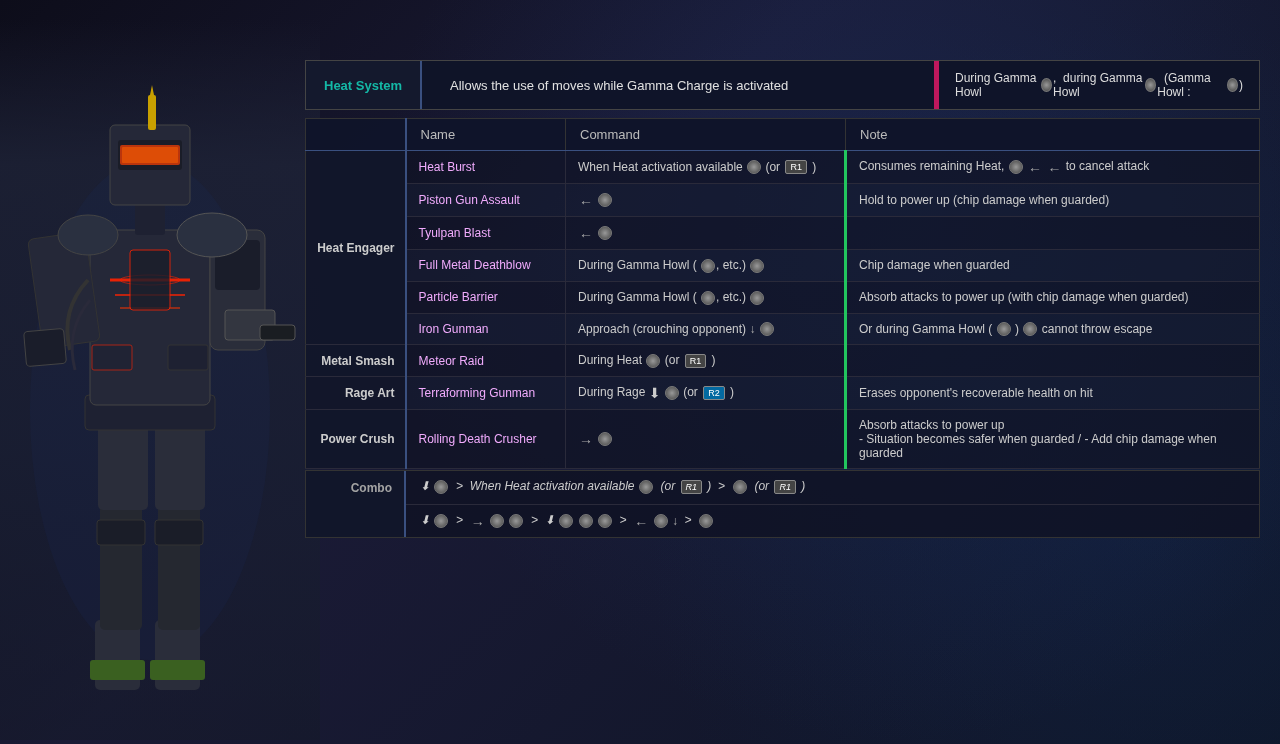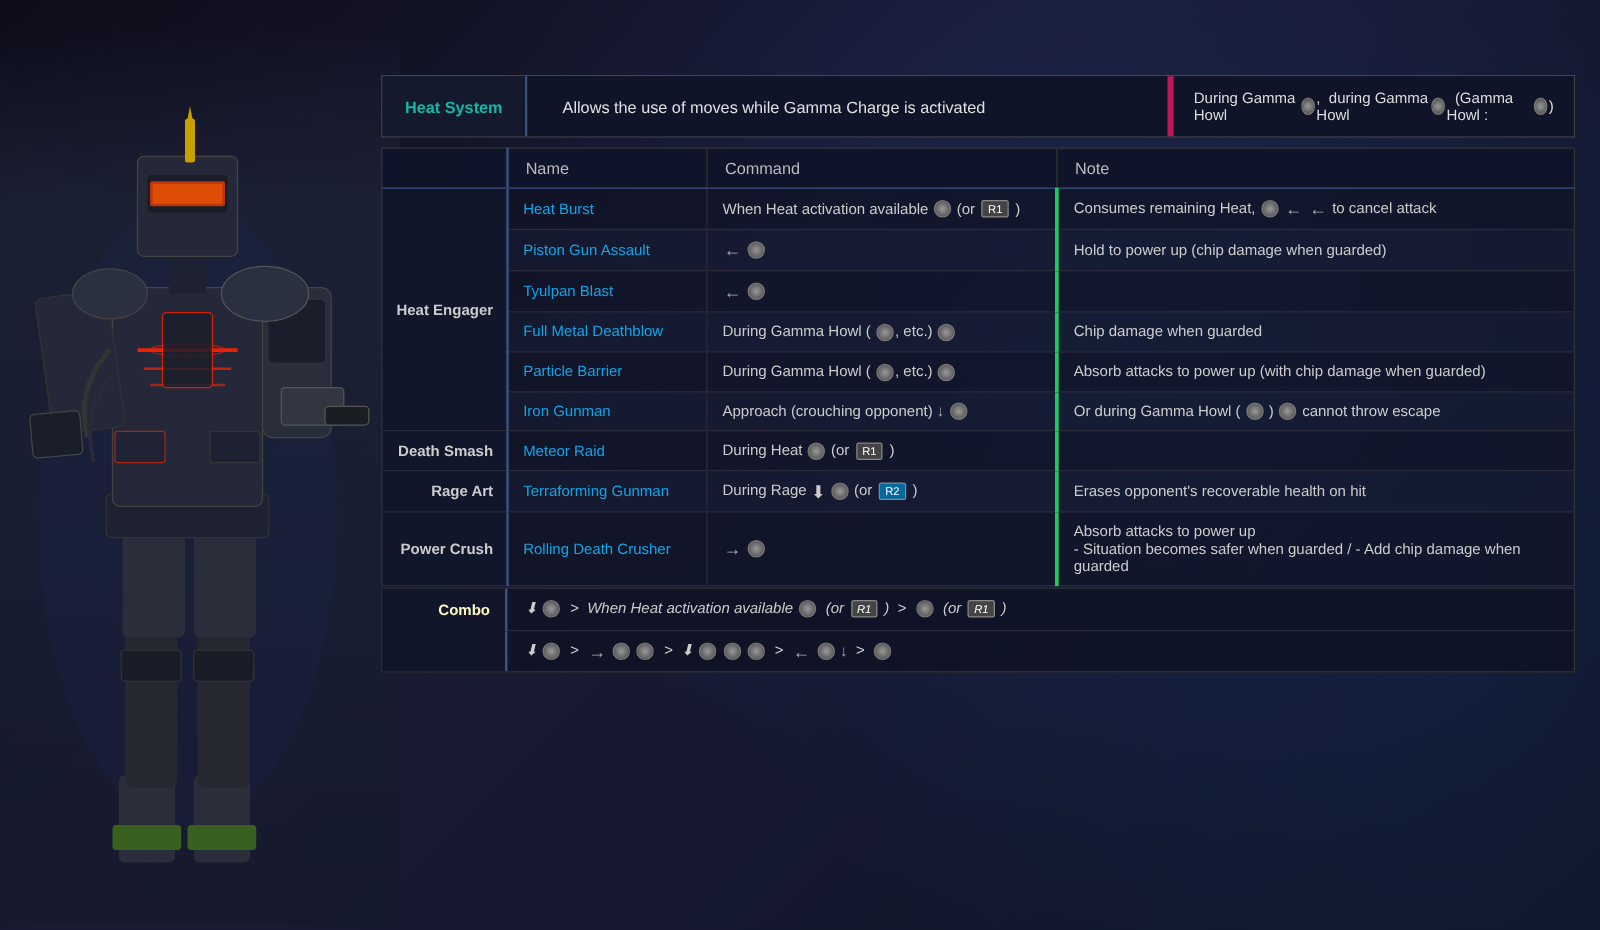--- a/index.html
+++ b/index.html
@@ -130,21 +130,21 @@
 
     .moves-table tbody tr:nth-child(even) {
       background: rgba(20,25,45,0.7);
     }
 
     .moves-table tbody tr:nth-child(odd) {
       background: rgba(15,18,35,0.7);
     }
 
     .name-cell {
-      color: #0ea5e9;
+      color: #f0abfc;
       font-size: 12px;
       padding: 8px 12px;
       border-right: 1px solid #2a2a3a;
       white-space: nowrap;
       vertical-align: middle;
       width: 160px;
     }
 
     .command-cell {
       color: #ccc;
@@ -209,21 +209,21 @@
       background: rgba(15,18,35,0.8);
     }
 
     .combo-row {
       display: flex;
       align-items: stretch;
     }
 
     .combo-label {
       background: rgba(18,22,42,0.95);
-      color: #fef9c3;
+      color: #a3a3a3;
       font-size: 12px;
       font-weight: bold;
       padding: 10px 12px;
       text-align: center;
       border-right: 2px solid #3a5080;
       min-width: 100px;
       display: flex;
       align-items: center;
       justify-content: flex-end;
       white-space: nowrap;
@@ -432,21 +432,21 @@
         <td class="name-cell">Iron Gunman</td>
         <td class="command-cell">
           Approach (crouching opponent) <span class="down-arrow-icon">↓</span> <span class="inline-icon"></span>
         </td>
         <td class="note-cell">
           Or during Gamma Howl ( <span class="inline-icon"></span> ) <span class="inline-icon"></span>  cannot throw escape
         </td>
       </tr>
 
       <tr>
-        <td class="rowspan-cell">Death Smash</td>
+        <td class="rowspan-cell">Metal Smash</td>
         <td class="name-cell">Meteor Raid</td>
         <td class="command-cell">
           During Heat <span class="inline-icon"></span> (or <span class="btn-r1">R1</span> )
         </td>
         <td class="note-cell"></td>
       </tr>
 
       <tr>
         <td class="rowspan-cell">Rage Art</td>
         <td class="name-cell">Terraforming Gunman</td>

